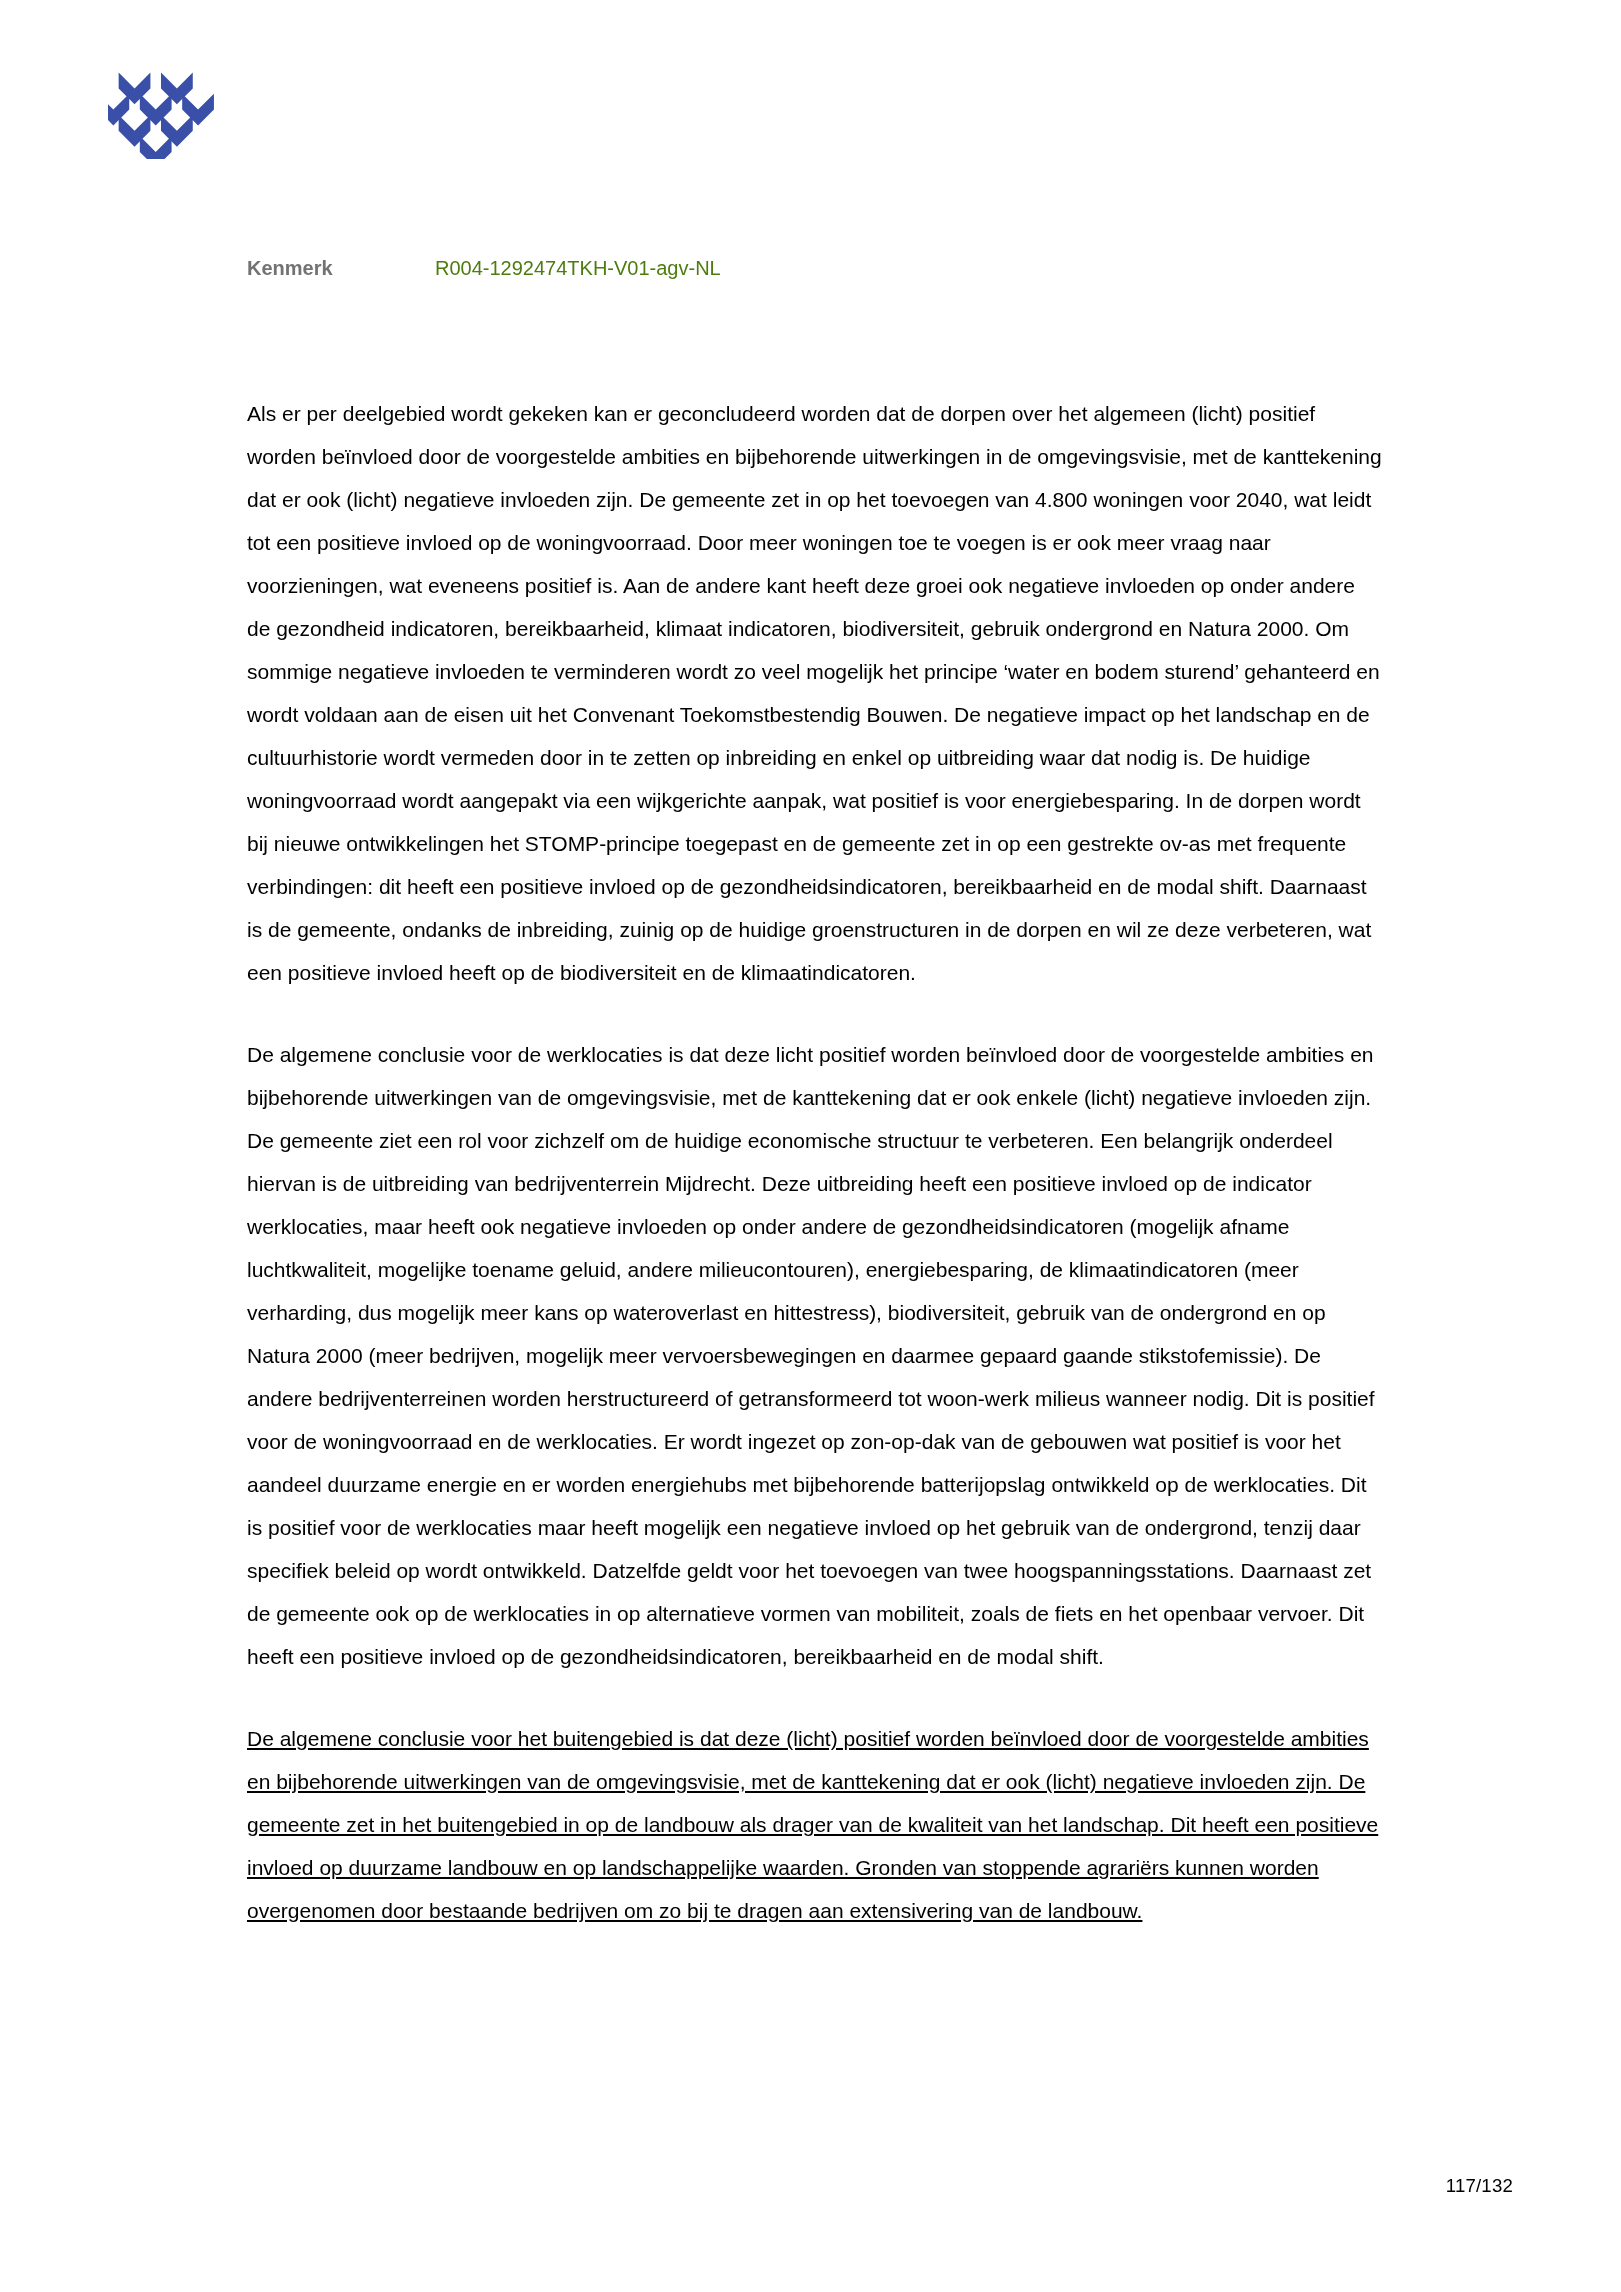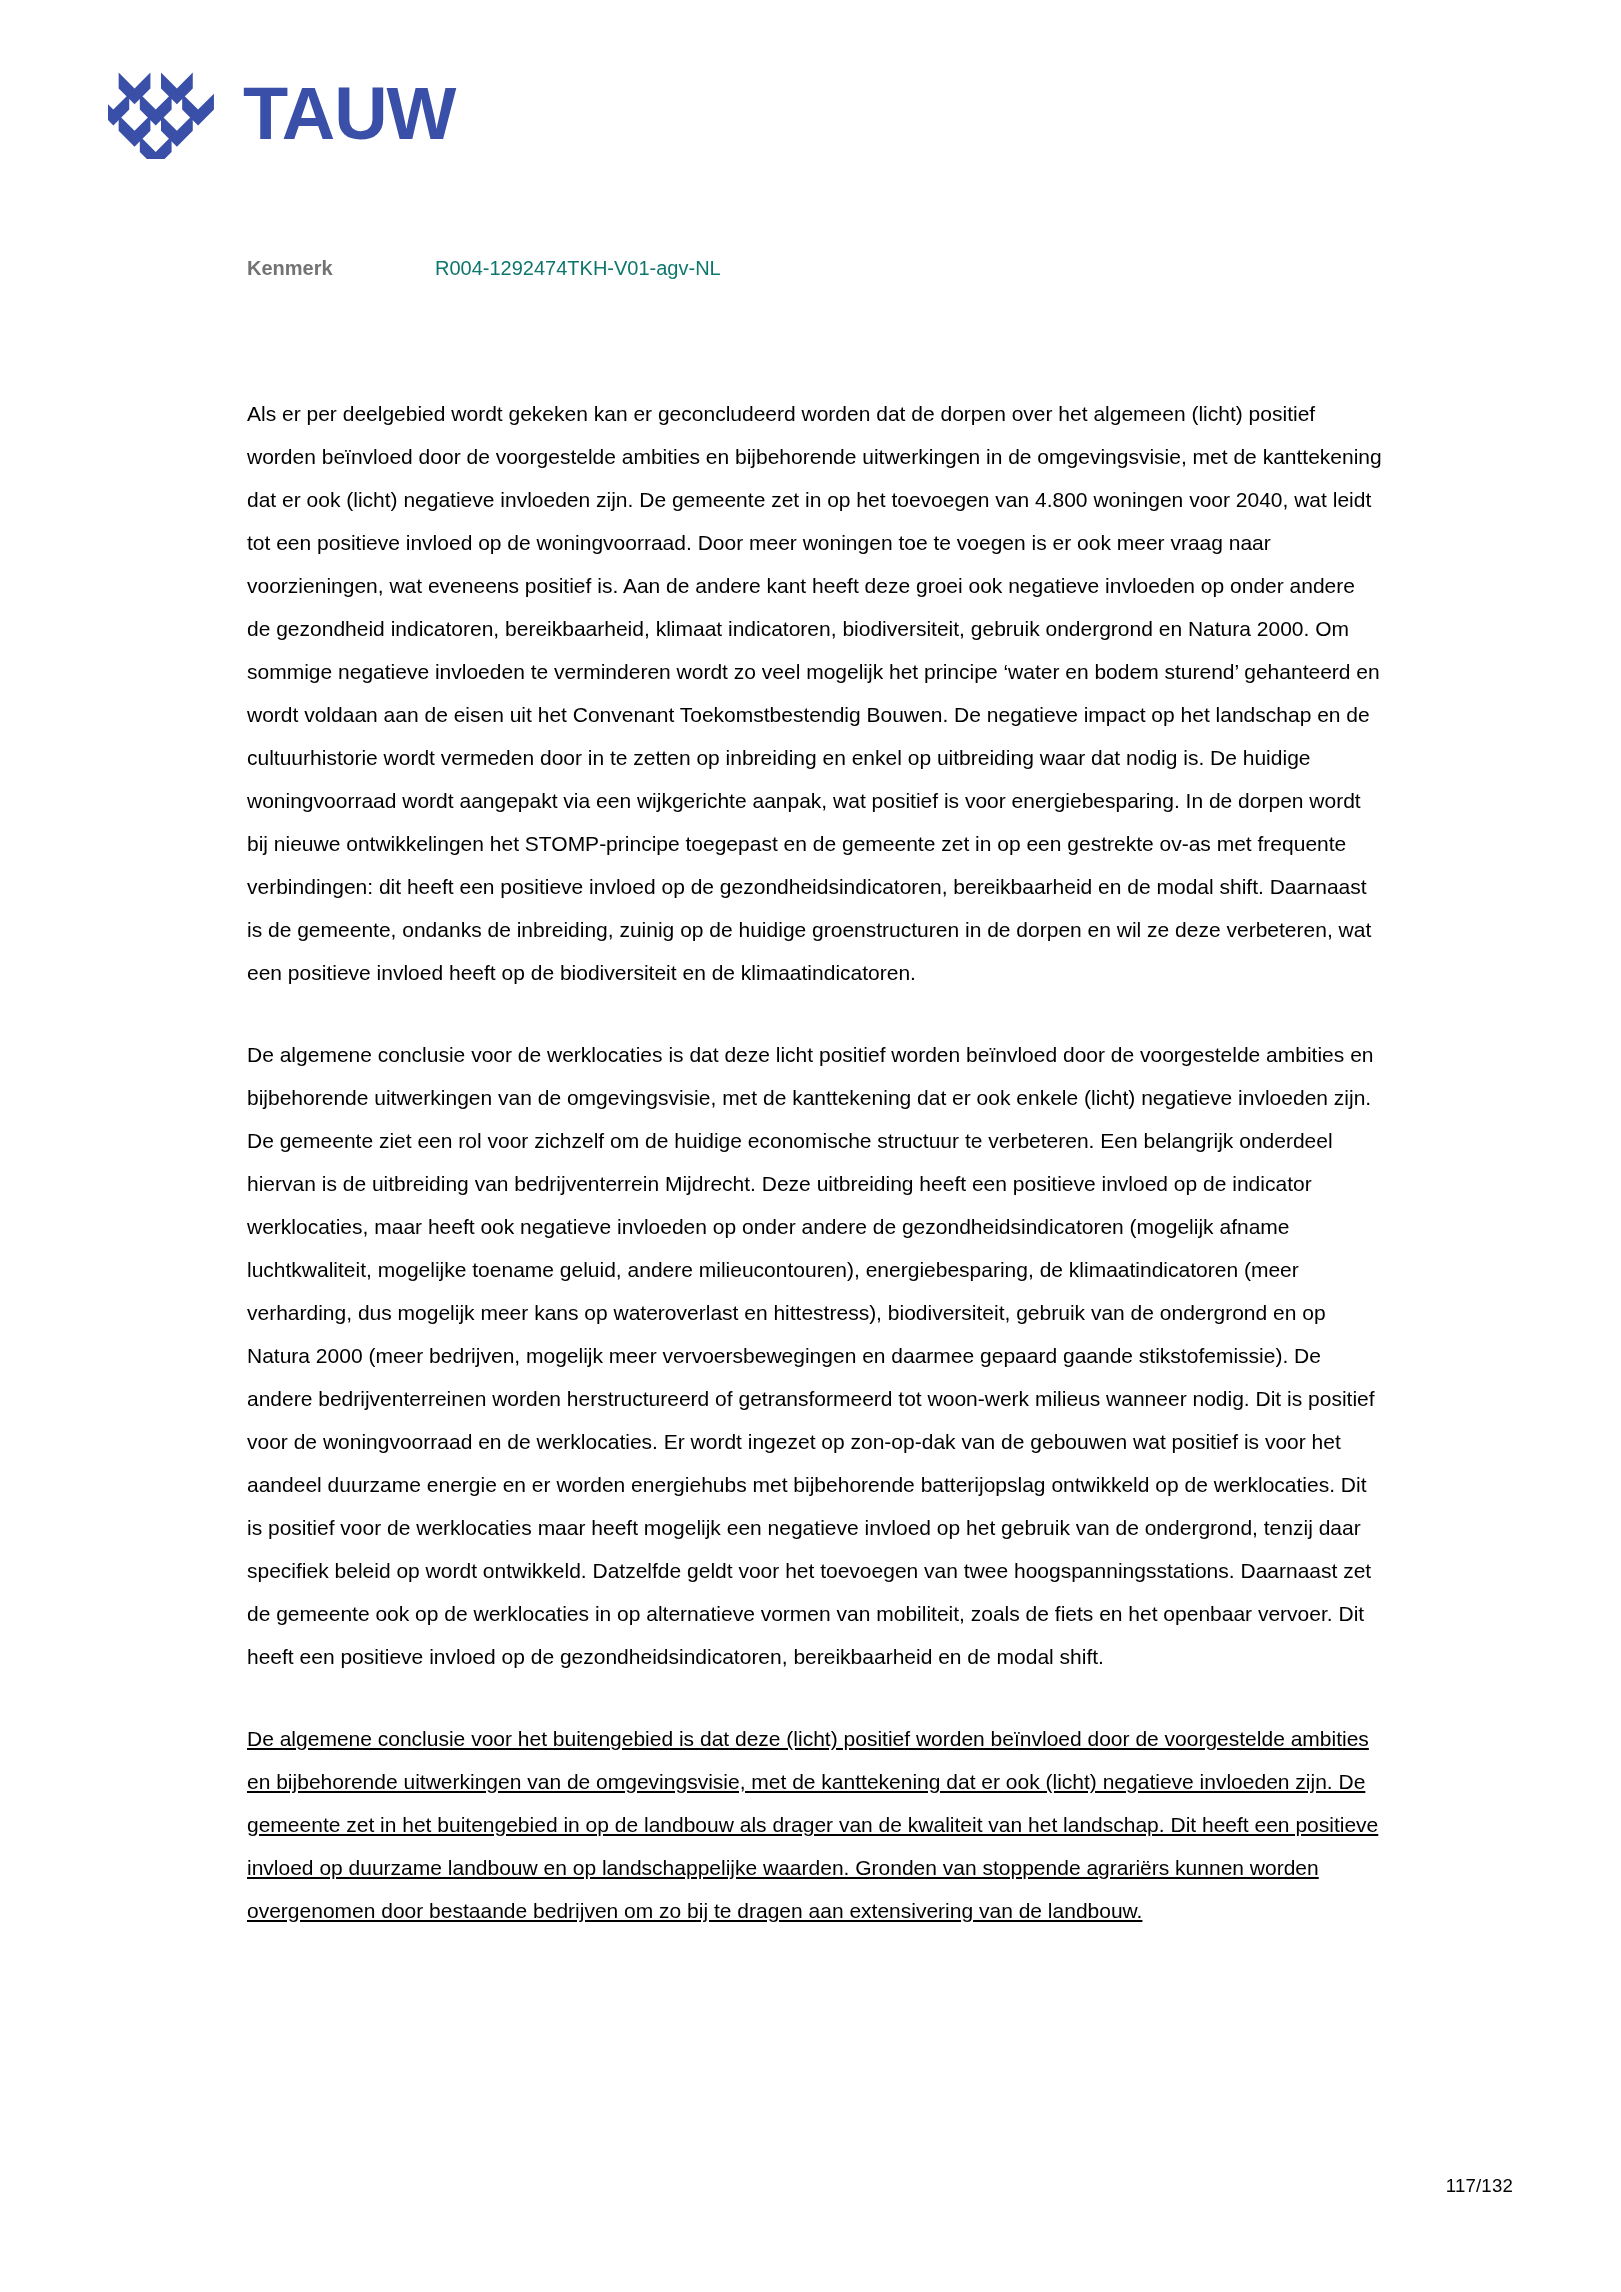--- a/index.html
+++ b/index.html
@@ -54,21 +54,21 @@
     font-size: 20px;
   }
   .meta-label {
     font-weight: bold;
     width: 188px;
     flex: 0 0 188px;
     color: #737373;
   }
   .meta-value {
     font-weight: normal;
-    color: #0f766e;
+    color: #4d7c0f;
     white-space: nowrap;
   }
 
   
   .content {
     position: absolute;
     left: 247px;
     top: 392px;
     width: 1137px;
   }
@@ -108,21 +108,20 @@
         <path d="M-12 28 L-12 46 L6 64 L24 46 L24 28 L6 46 Z"></path>
         <path d="M36 28 L36 46 L54 64 L72 46 L72 28 L54 46 Z"></path>
         <path d="M84 28 L84 46 L102 64 L120 46 L120 28 L102 46 Z"></path>
 
         <path d="M12 52 L12 70 L30 88 L48 70 L48 52 L30 70 Z"></path>
         <path d="M60 52 L60 70 L78 88 L96 70 L96 52 L78 70 Z"></path>
 
         <path d="M36 76 L36 94 L54 112 L72 94 L72 76 L54 94 Z"></path>
       </g>
     </svg>
-    <span class="logo-word">TAUW</span>
   </div>
 
   <div class="meta-row">
     <span class="meta-label">Kenmerk</span>
     <span class="meta-value">R004-1292474TKH-V01-agv-NL</span>
   </div>
 
   <div class="content">
     <p class="para">Als er per deelgebied wordt gekeken kan er geconcludeerd worden dat de dorpen over het algemeen (licht) positief worden beïnvloed door de voorgestelde ambities en bijbehorende uitwerkingen in de omgevingsvisie, met de kanttekening dat er ook (licht) negatieve invloeden zijn. De gemeente zet in op het toevoegen van 4.800 woningen voor 2040, wat leidt tot een positieve invloed op de woningvoorraad. Door meer woningen toe te voegen is er ook meer vraag naar voorzieningen, wat eveneens positief is. Aan de andere kant heeft deze groei ook negatieve invloeden op onder andere de gezondheid indicatoren, bereikbaarheid, klimaat indicatoren, biodiversiteit, gebruik ondergrond en Natura 2000. Om sommige negatieve invloeden te verminderen wordt zo veel mogelijk het principe ‘water en bodem sturend’ gehanteerd en wordt voldaan aan de eisen uit het Convenant Toekomstbestendig Bouwen. De negatieve impact op het landschap en de cultuurhistorie wordt vermeden door in te zetten op inbreiding en enkel op uitbreiding waar dat nodig is. De huidige woningvoorraad wordt aangepakt via een wijkgerichte aanpak, wat positief is voor energiebesparing. In de dorpen wordt bij nieuwe ontwikkelingen het STOMP-principe toegepast en de gemeente zet in op een gestrekte ov-as met frequente verbindingen: dit heeft een positieve invloed op de gezondheidsindicatoren, bereikbaarheid en de modal shift. Daarnaast is de gemeente, ondanks de inbreiding, zuinig op de huidige groenstructuren in de dorpen en wil ze deze verbeteren, wat een positieve invloed heeft op de biodiversiteit en de klimaatindicatoren.</p>
     <p class="para">De algemene conclusie voor de werklocaties is dat deze licht positief worden beïnvloed door de voorgestelde ambities en bijbehorende uitwerkingen van de omgevingsvisie, met de kanttekening dat er ook enkele (licht) negatieve invloeden zijn. De gemeente ziet een rol voor zichzelf om de huidige economische structuur te verbeteren. Een belangrijk onderdeel hiervan is de uitbreiding van bedrijventerrein Mijdrecht. Deze uitbreiding heeft een positieve invloed op de indicator werklocaties, maar heeft ook negatieve invloeden op onder andere de gezondheidsindicatoren (mogelijk afname luchtkwaliteit, mogelijke toename geluid, andere milieucontouren), energiebesparing, de klimaatindicatoren (meer verharding, dus mogelijk meer kans op wateroverlast en hittestress), biodiversiteit, gebruik van de ondergrond en op Natura 2000 (meer bedrijven, mogelijk meer vervoersbewegingen en daarmee gepaard gaande stikstofemissie). De andere bedrijventerreinen worden herstructureerd of getransformeerd tot woon-werk milieus wanneer nodig. Dit is positief voor de woningvoorraad en de werklocaties. Er wordt ingezet op zon-op-dak van de gebouwen wat positief is voor het aandeel duurzame energie en er worden energiehubs met bijbehorende batterijopslag ontwikkeld op de werklocaties. Dit is positief voor de werklocaties maar heeft mogelijk een negatieve invloed op het gebruik van de ondergrond, tenzij daar specifiek beleid op wordt ontwikkeld. Datzelfde geldt voor het toevoegen van twee hoogspanningsstations. Daarnaast zet de gemeente ook op de werklocaties in op alternatieve vormen van mobiliteit, zoals de fiets en het openbaar vervoer. Dit heeft een positieve invloed op de gezondheidsindicatoren, bereikbaarheid en de modal shift.</p>

